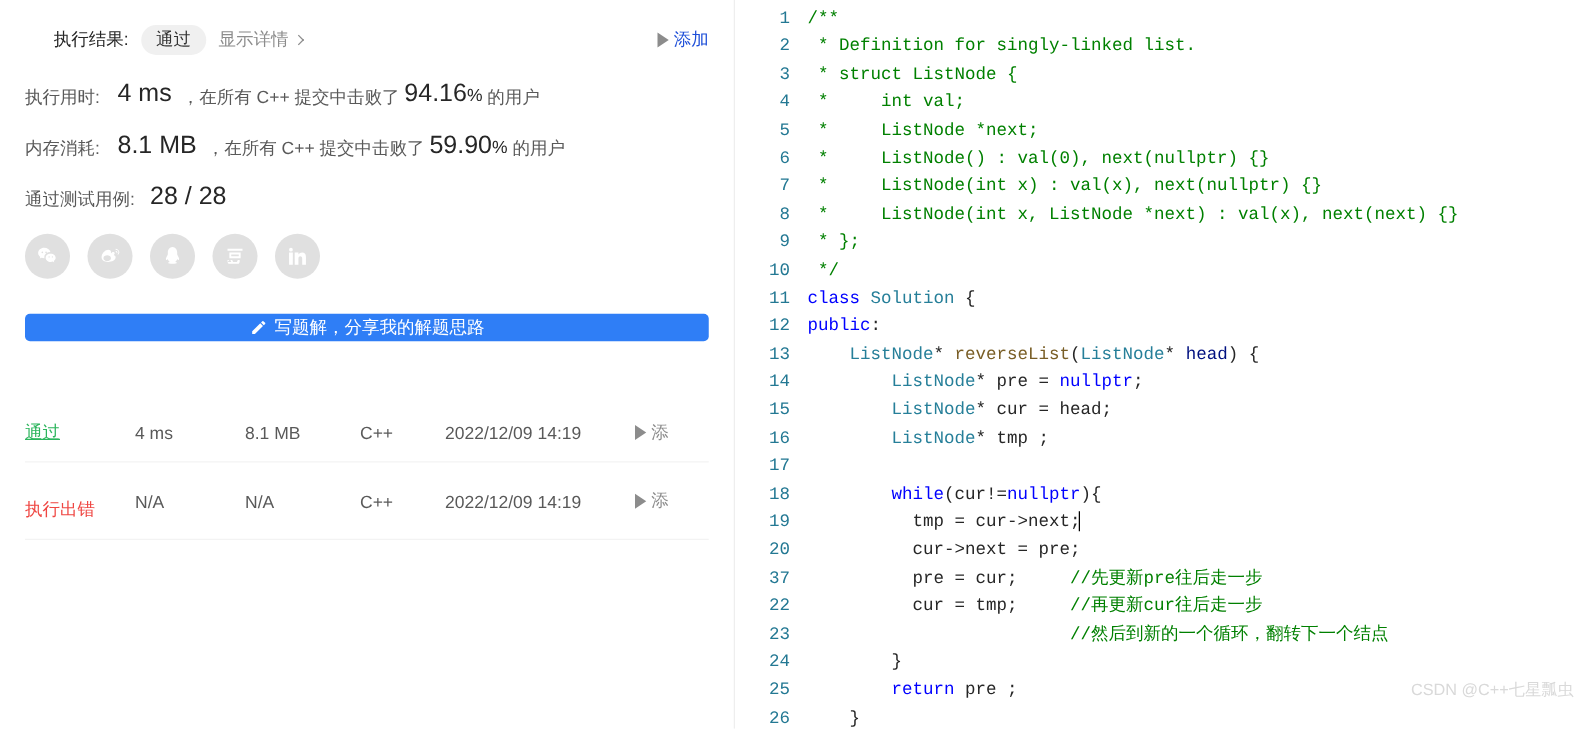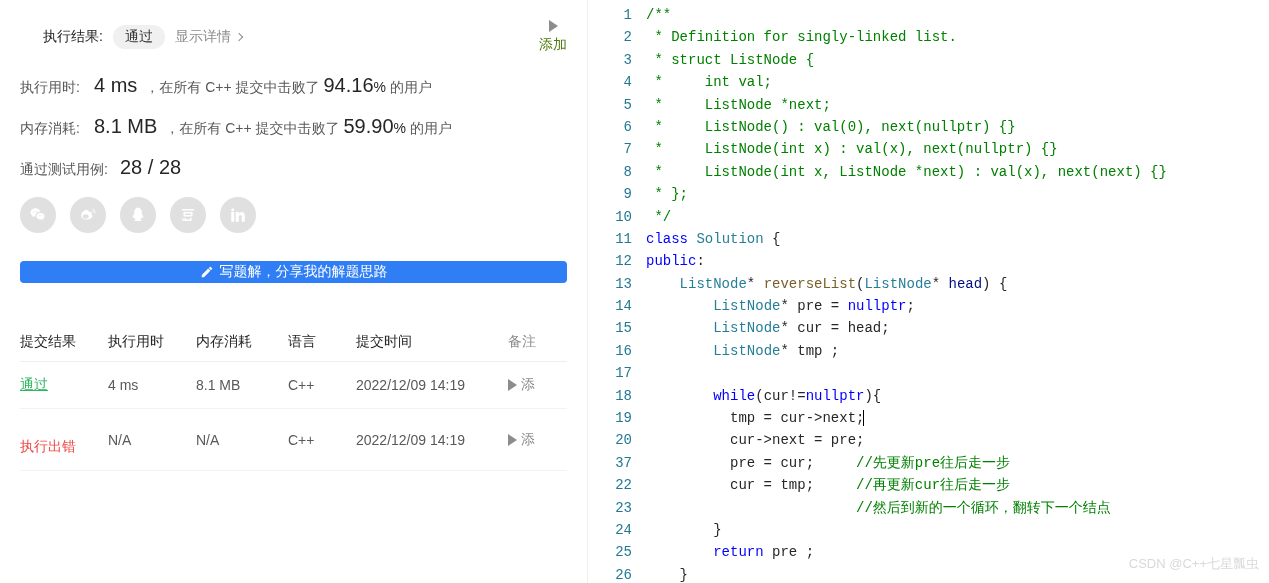--- a/index.html
+++ b/index.html
@@ -4,21 +4,21 @@
   <style>
     * { margin: 0; padding: 0; box-sizing: border-box; }
     body { font-family: -apple-system, BlinkMacSystemFont, "Segoe UI", "PingFang SC", "Microsoft YaHei", sans-serif; font-size: 14px; color: #262626; background: #fff; display: flex; width: 1269px; height: 583px; overflow: hidden; }
     .left-panel { width: 588px; padding: 20px 20px 0 20px; border-right: 1px solid #eee; overflow: hidden; }
     .right-panel { flex: 1; display: flex; background: #fff; font-family: Consolas, "Courier New", monospace; font-size: 14px; line-height: 22.4px; position: relative; }
     
     .result-header { display: flex; align-items: center; gap: 10px; margin-bottom: 20px; margin-left: 23px; }
     .result-status { background: #f0f0f0; border-radius: 12px; padding: 3px 12px; font-weight: 500; color: #333; }
     .show-details { color: #8c8c8c; display: flex; align-items: center; gap: 2px; cursor: pointer; }
     .spacer { flex: 1; }
-    .add-note { color: #4d7c0f; display: flex; align-items: center; gap: 4px; cursor: pointer; flex-direction: column; }
+    .add-note { color: #1d4ed8; display: flex; align-items: center; gap: 4px; cursor: pointer; }
     
     .stat-row { display: flex; align-items: flex-end; margin-bottom: 18px; color: #595959; }
     .stat-label { color: #595959; width: 74px; }
     .stat-value { font-size: 20px; color: #262626; font-weight: 400; margin-right: 8px; }
     .stat-desc { color: #595959; }
     .stat-percent { font-size: 20px; color: #262626; font-weight: 400; }
     .stat-percent .pct { font-size: 14px; }
     .stat-tail { color: #595959; }
     
     .share-label { color: #595959; margin-bottom: 12px; }
@@ -46,21 +46,21 @@
     .gutter div { height: 22.4px; }
     .code-area { flex: 1; padding-top: 4px; white-space: pre; }
     .code-line { height: 22.4px; }
     .cmt { color: #008000; }
     .kw { color: #0000ff; }
     .type { color: #267f99; }
     .fn { color: #795e26; }
     .str-const { color: #0000ff; }
     .param { color: #001080; }
     
-    .watermark { position: absolute; bottom: 8px; right: 10px; color: #d9d9d9; font-size: 13px; font-family: -apple-system, sans-serif; }
+    .watermark { position: absolute; bottom: 20px; right: 10px; color: #d9d9d9; font-size: 13px; font-family: -apple-system, sans-serif; }
     .chev-right { display: inline-block; width: 6px; height: 6px; border-top: 1.5px solid currentColor; border-right: 1.5px solid currentColor; transform: rotate(45deg); margin-left: 3px; }
     .play-tri { width: 0; height: 0; border-left: 9px solid #8c8c8c; border-top: 6px solid transparent; border-bottom: 6px solid transparent; }
     .cursor-bar { display: inline-block; width: 1px; height: 16px; background: #000; vertical-align: middle; margin-left: -1px; }
   </style>
 </head>
 <body>
 
 <div class="left-panel">
   <div class="result-header">
     <span>执行结果:</span>
@@ -126,28 +126,20 @@
   </div>
 
   <button class="write-btn">
     <svg viewBox="0 0 24 24">
         <path d="M3 17.25V21h3.75L17.81 9.94l-3.75-3.75L3 17.25zM20.71 7.04a1 1 0 000-1.41l-2.34-2.34a1 1 0 00-1.41 0l-1.83 1.83 3.75 3.75 1.83-1.83z"></path>
       </svg>
     <span>写题解，分享我的解题思路</span>
   </button>
 
   <div class="submissions">
-    <div class="sub-header">
-      <div class="col-result">提交结果</div>
-      <div class="col-time">执行用时</div>
-      <div class="col-mem">内存消耗</div>
-      <div class="col-lang">语言</div>
-      <div class="col-date">提交时间</div>
-      <div class="col-note">备注</div>
-    </div>
     <div id="sub-rows">
         <div class="sub-row">
           <div class="col-result pass">通过</div>
           <div class="col-time">4 ms</div>
           <div class="col-mem">8.1 MB</div>
           <div class="col-lang">C++</div>
           <div class="col-date">2022/12/09 14:19</div>
           <div class="col-note">
             <span class="play-tri"></span>
             <span>添</span>

